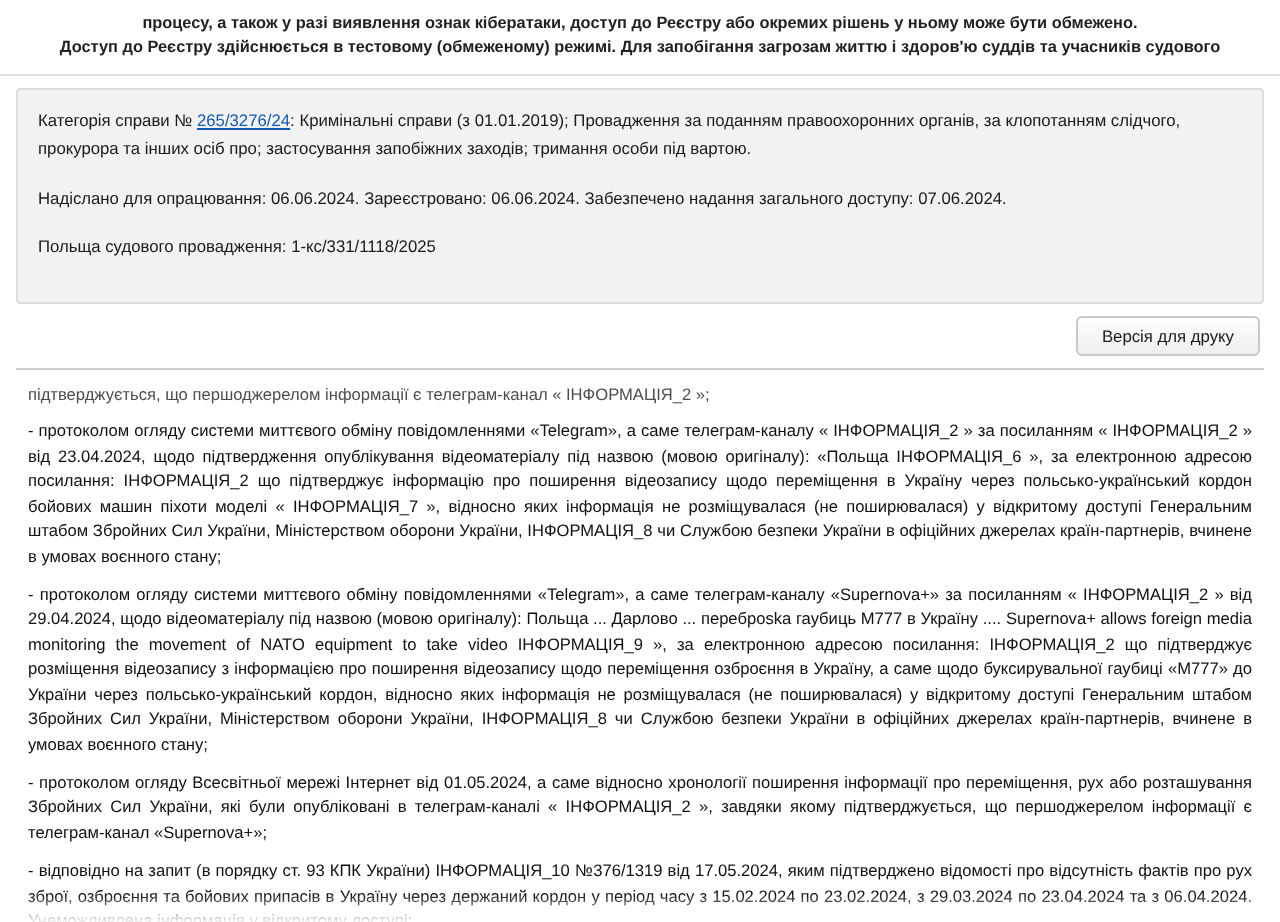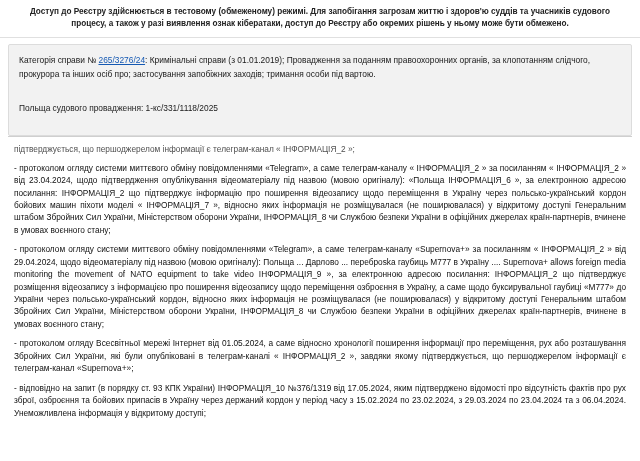--- a/index.html
+++ b/index.html
@@ -114,36 +114,42 @@
     background: linear-gradient(rgba(255,255,255,0), rgba(255,255,255,0.92));
     pointer-events: none;
   }
 </style>
 </head>
 <body>
 
 <div class="page">
 
   <div class="warning-banner">
+    <span class="line">процесу, а також у разі виявлення ознак кібератаки, доступ до Реєстру або окремих рішень у ньому може бути обмежено.</span>
     <span class="line">Доступ до Реєстру здійснюється в тестовому (обмеженому) режимі. Для запобігання загрозам життю і здоров'ю суддів та учасників судового</span>
-    <span class="line">процесу, а також у разі виявлення ознак кібератаки, доступ до Реєстру або окремих рішень у ньому може бути обмежено.</span>
   </div>
 
   <div class="info-card">
     <div class="row cat">
       <span class="lbl">Категорія справи № </span><a class="caselink" href="#">265/3276/24</a><span>: Кримінальні справи (з 01.01.2019); Провадження за поданням правоохоронних органів, за клопотанням слідчого, прокурора та інших осіб про; застосування запобіжних заходів; тримання особи під вартою.</span>
     </div>
     <div class="gap"></div>
+    <div class="row">
+      <span class="lbl">Надіслано для опрацювання: </span><span>06.06.2024</span><span>. </span><span class="lbl">Зареєстровано: </span><span>06.06.2024</span><span>. </span><span class="lbl">Забезпечено надання загального доступу: </span><span>07.06.2024</span><span>.</span>
+    </div>
     <div class="gap"></div>
     <div class="row">
       <span class="lbl">Польща судового провадження: </span><span>1-кс/331/1118/2025</span>
     </div>
     <div class="gap"></div>
   </div>
 
+  <div class="print-row">
+    <button class="print-btn">Версія для друку</button>
+  </div>
 
   <div class="doc">
     <p class="clipped-top">підтверджується, що першоджерелом інформації є телеграм-канал « ІНФОРМАЦІЯ_2 »;</p>
     <p>- протоколом огляду системи миттєвого обміну повідомленнями «Telegram», а саме телеграм-каналу « ІНФОРМАЦІЯ_2 » за посиланням « ІНФОРМАЦІЯ_2 » від 23.04.2024, щодо підтвердження опублікування відеоматеріалу під назвою (мовою оригіналу): «Польща ІНФОРМАЦІЯ_6 », за електронною адресою посилання: ІНФОРМАЦІЯ_2 що підтверджує інформацію про поширення відеозапису щодо переміщення в Україну через польсько-український кордон бойових машин піхоти моделі « ІНФОРМАЦІЯ_7 », відносно яких інформація не розміщувалася (не поширювалася) у відкритому доступі Генеральним штабом Збройних Сил України, Міністерством оборони України, ІНФОРМАЦІЯ_8 чи Службою безпеки України в офіційних джерелах країн-партнерів, вчинене в умовах воєнного стану;</p>
     <p>- протоколом огляду системи миттєвого обміну повідомленнями «Telegram», а саме телеграм-каналу «Supernova+» за посиланням « ІНФОРМАЦІЯ_2 » від 29.04.2024, щодо відеоматеріалу під назвою (мовою оригіналу): Польща ... Дарлово ... перебposka гаубиць М777 в Україну .... Supernova+ allows foreign media monitoring the movement of NATO equipment to take video ІНФОРМАЦІЯ_9 », за електронною адресою посилання: ІНФОРМАЦІЯ_2 що підтверджує розміщення відеозапису з інформацією про поширення відеозапису щодо переміщення озброєння в Україну, а саме щодо буксирувальної гаубиці «М777» до України через польсько-український кордон, відносно яких інформація не розміщувалася (не поширювалася) у відкритому доступі Генеральним штабом Збройних Сил України, Міністерством оборони України, ІНФОРМАЦІЯ_8 чи Службою безпеки України в офіційних джерелах країн-партнерів, вчинене в умовах воєнного стану;</p>
     <p>- протоколом огляду Всесвітньої мережі Інтернет від 01.05.2024, а саме відносно хронології поширення інформації про переміщення, рух або розташування Збройних Сил України, які були опубліковані в телеграм-каналі « ІНФОРМАЦІЯ_2 », завдяки якому підтверджується, що першоджерелом інформації є телеграм-канал «Supernova+»;</p>
     <p class="clipped-bottom">- відповідно на запит (в порядку ст. 93 КПК України) ІНФОРМАЦІЯ_10 №376/1319 від 17.05.2024, яким підтверджено відомості про відсутність фактів про рух зброї, озброєння та бойових припасів в Україну через держаний кордон у період часу з 15.02.2024 по 23.02.2024, з 29.03.2024 по 23.04.2024 та з 06.04.2024. Унеможливлена інформація у відкритому доступі;</p>
   </div>
 
   <div class="fade-mask"></div>

